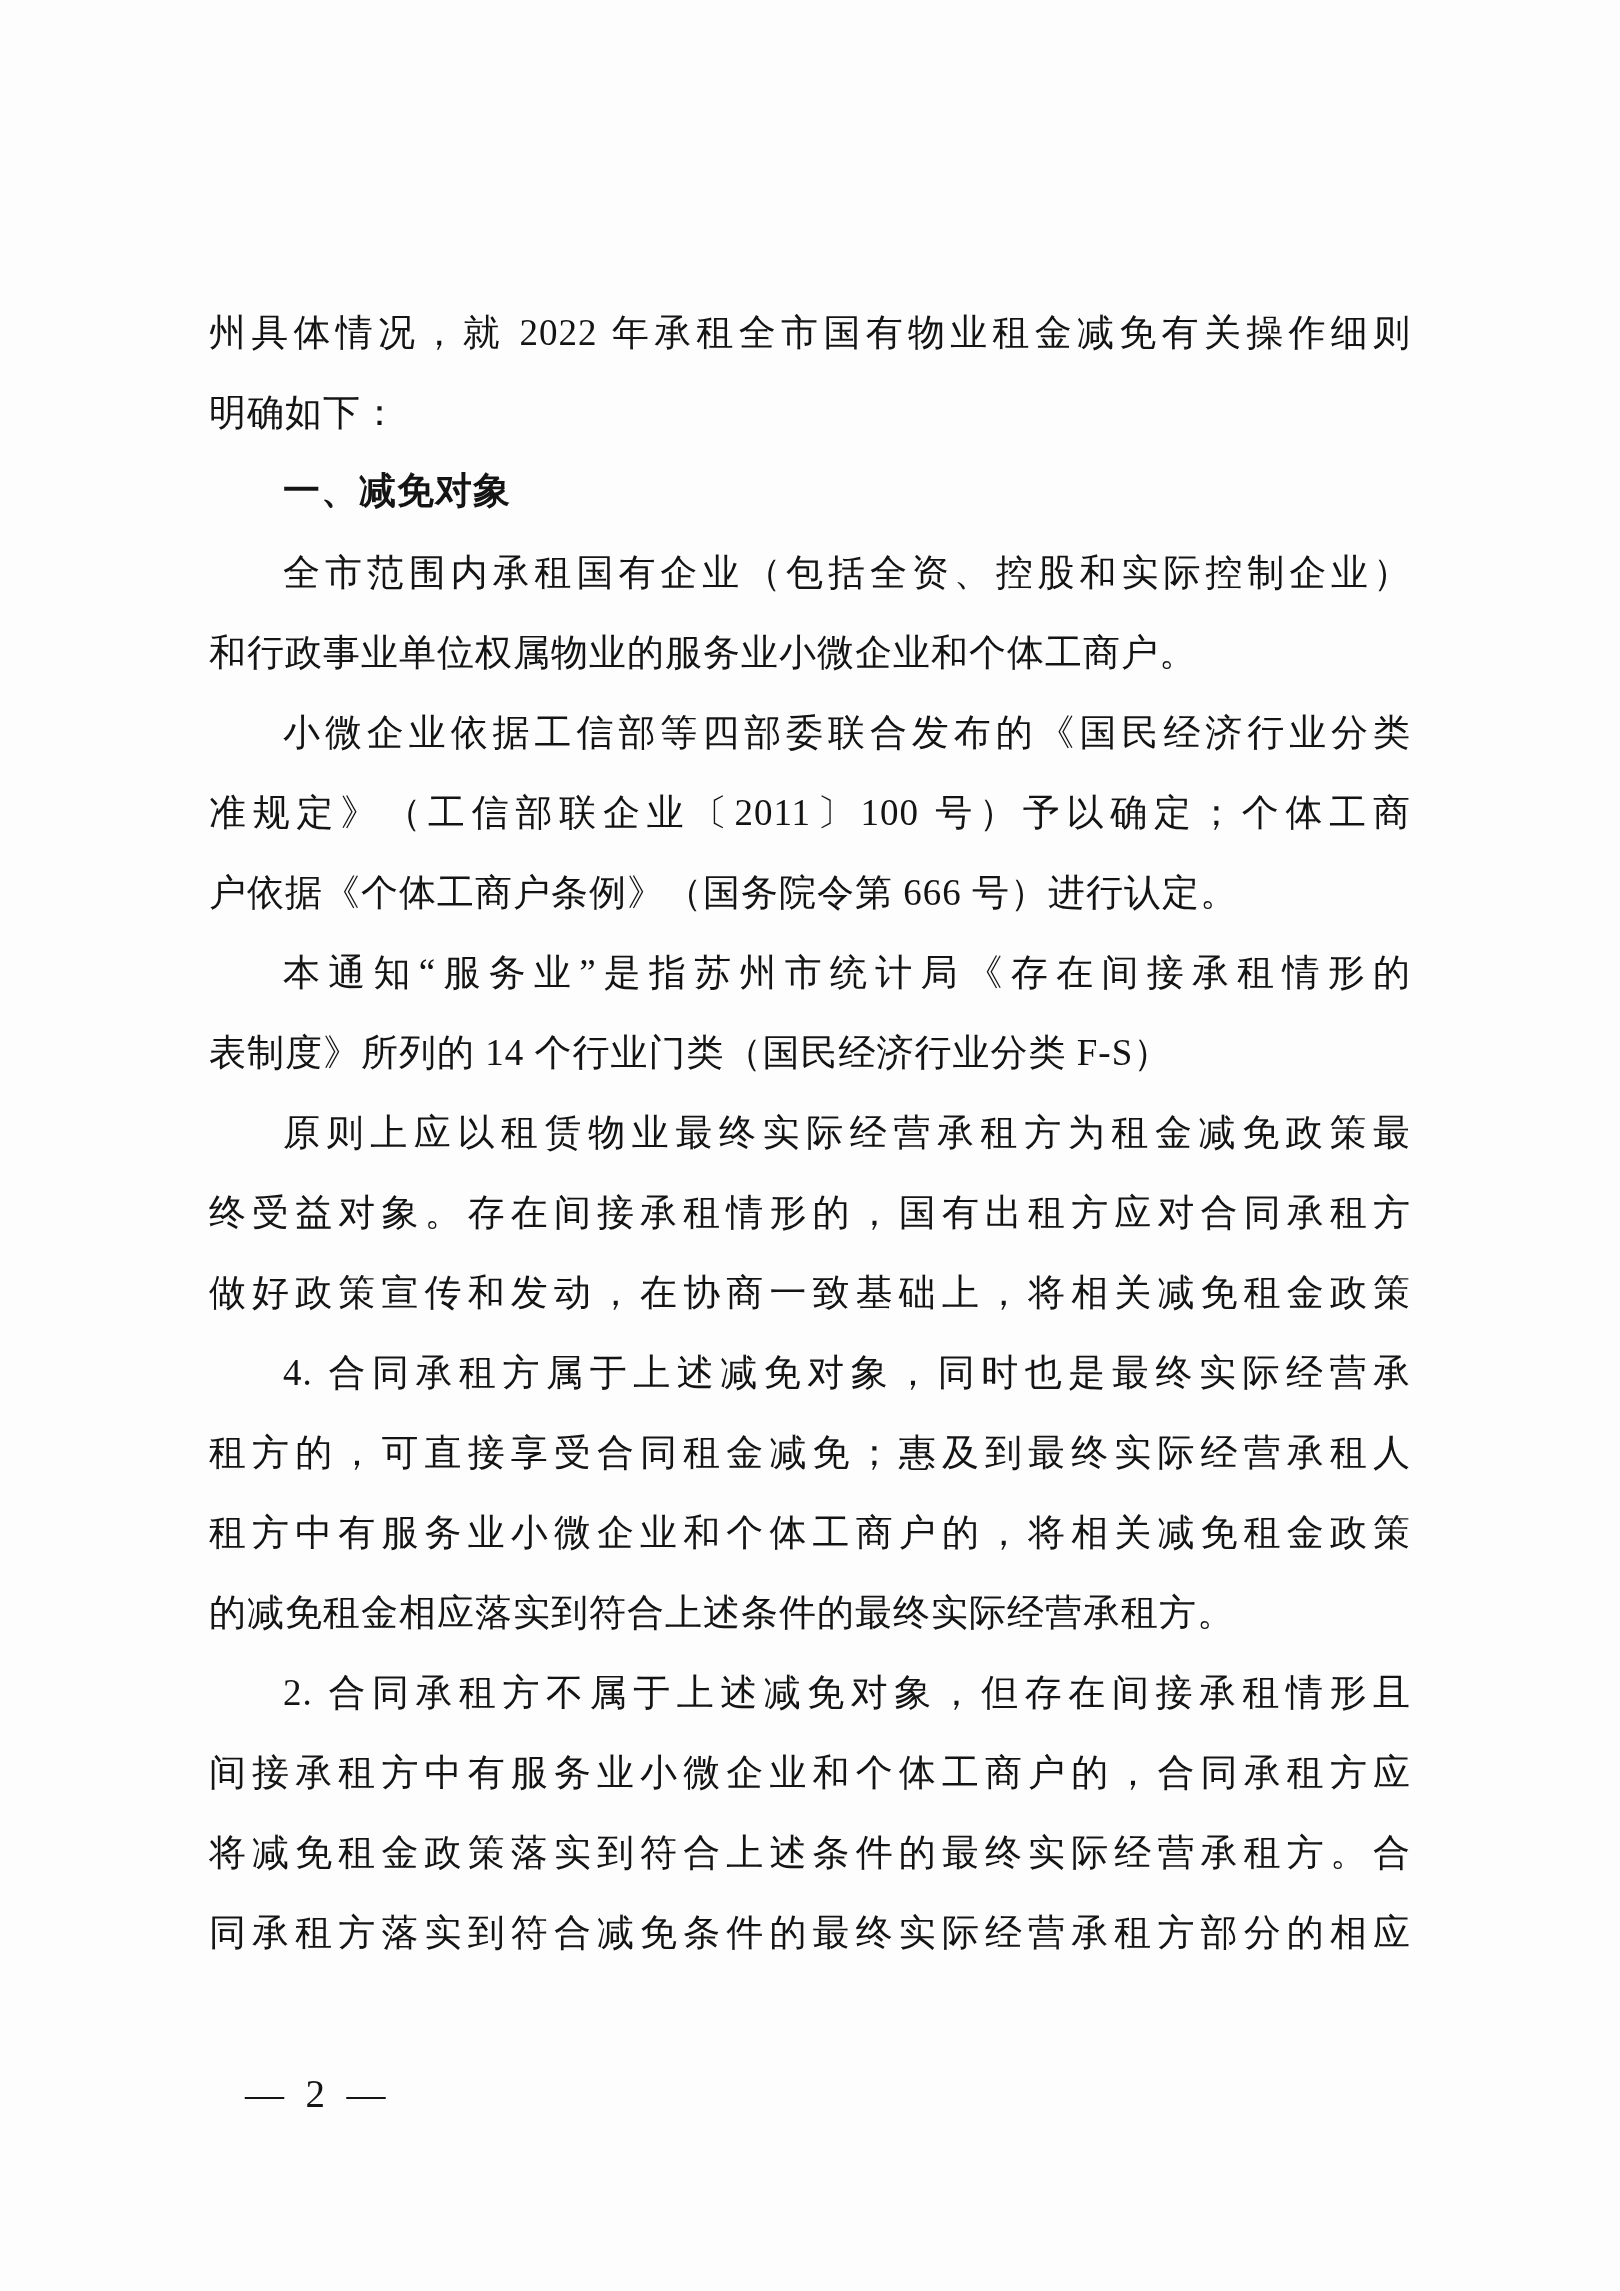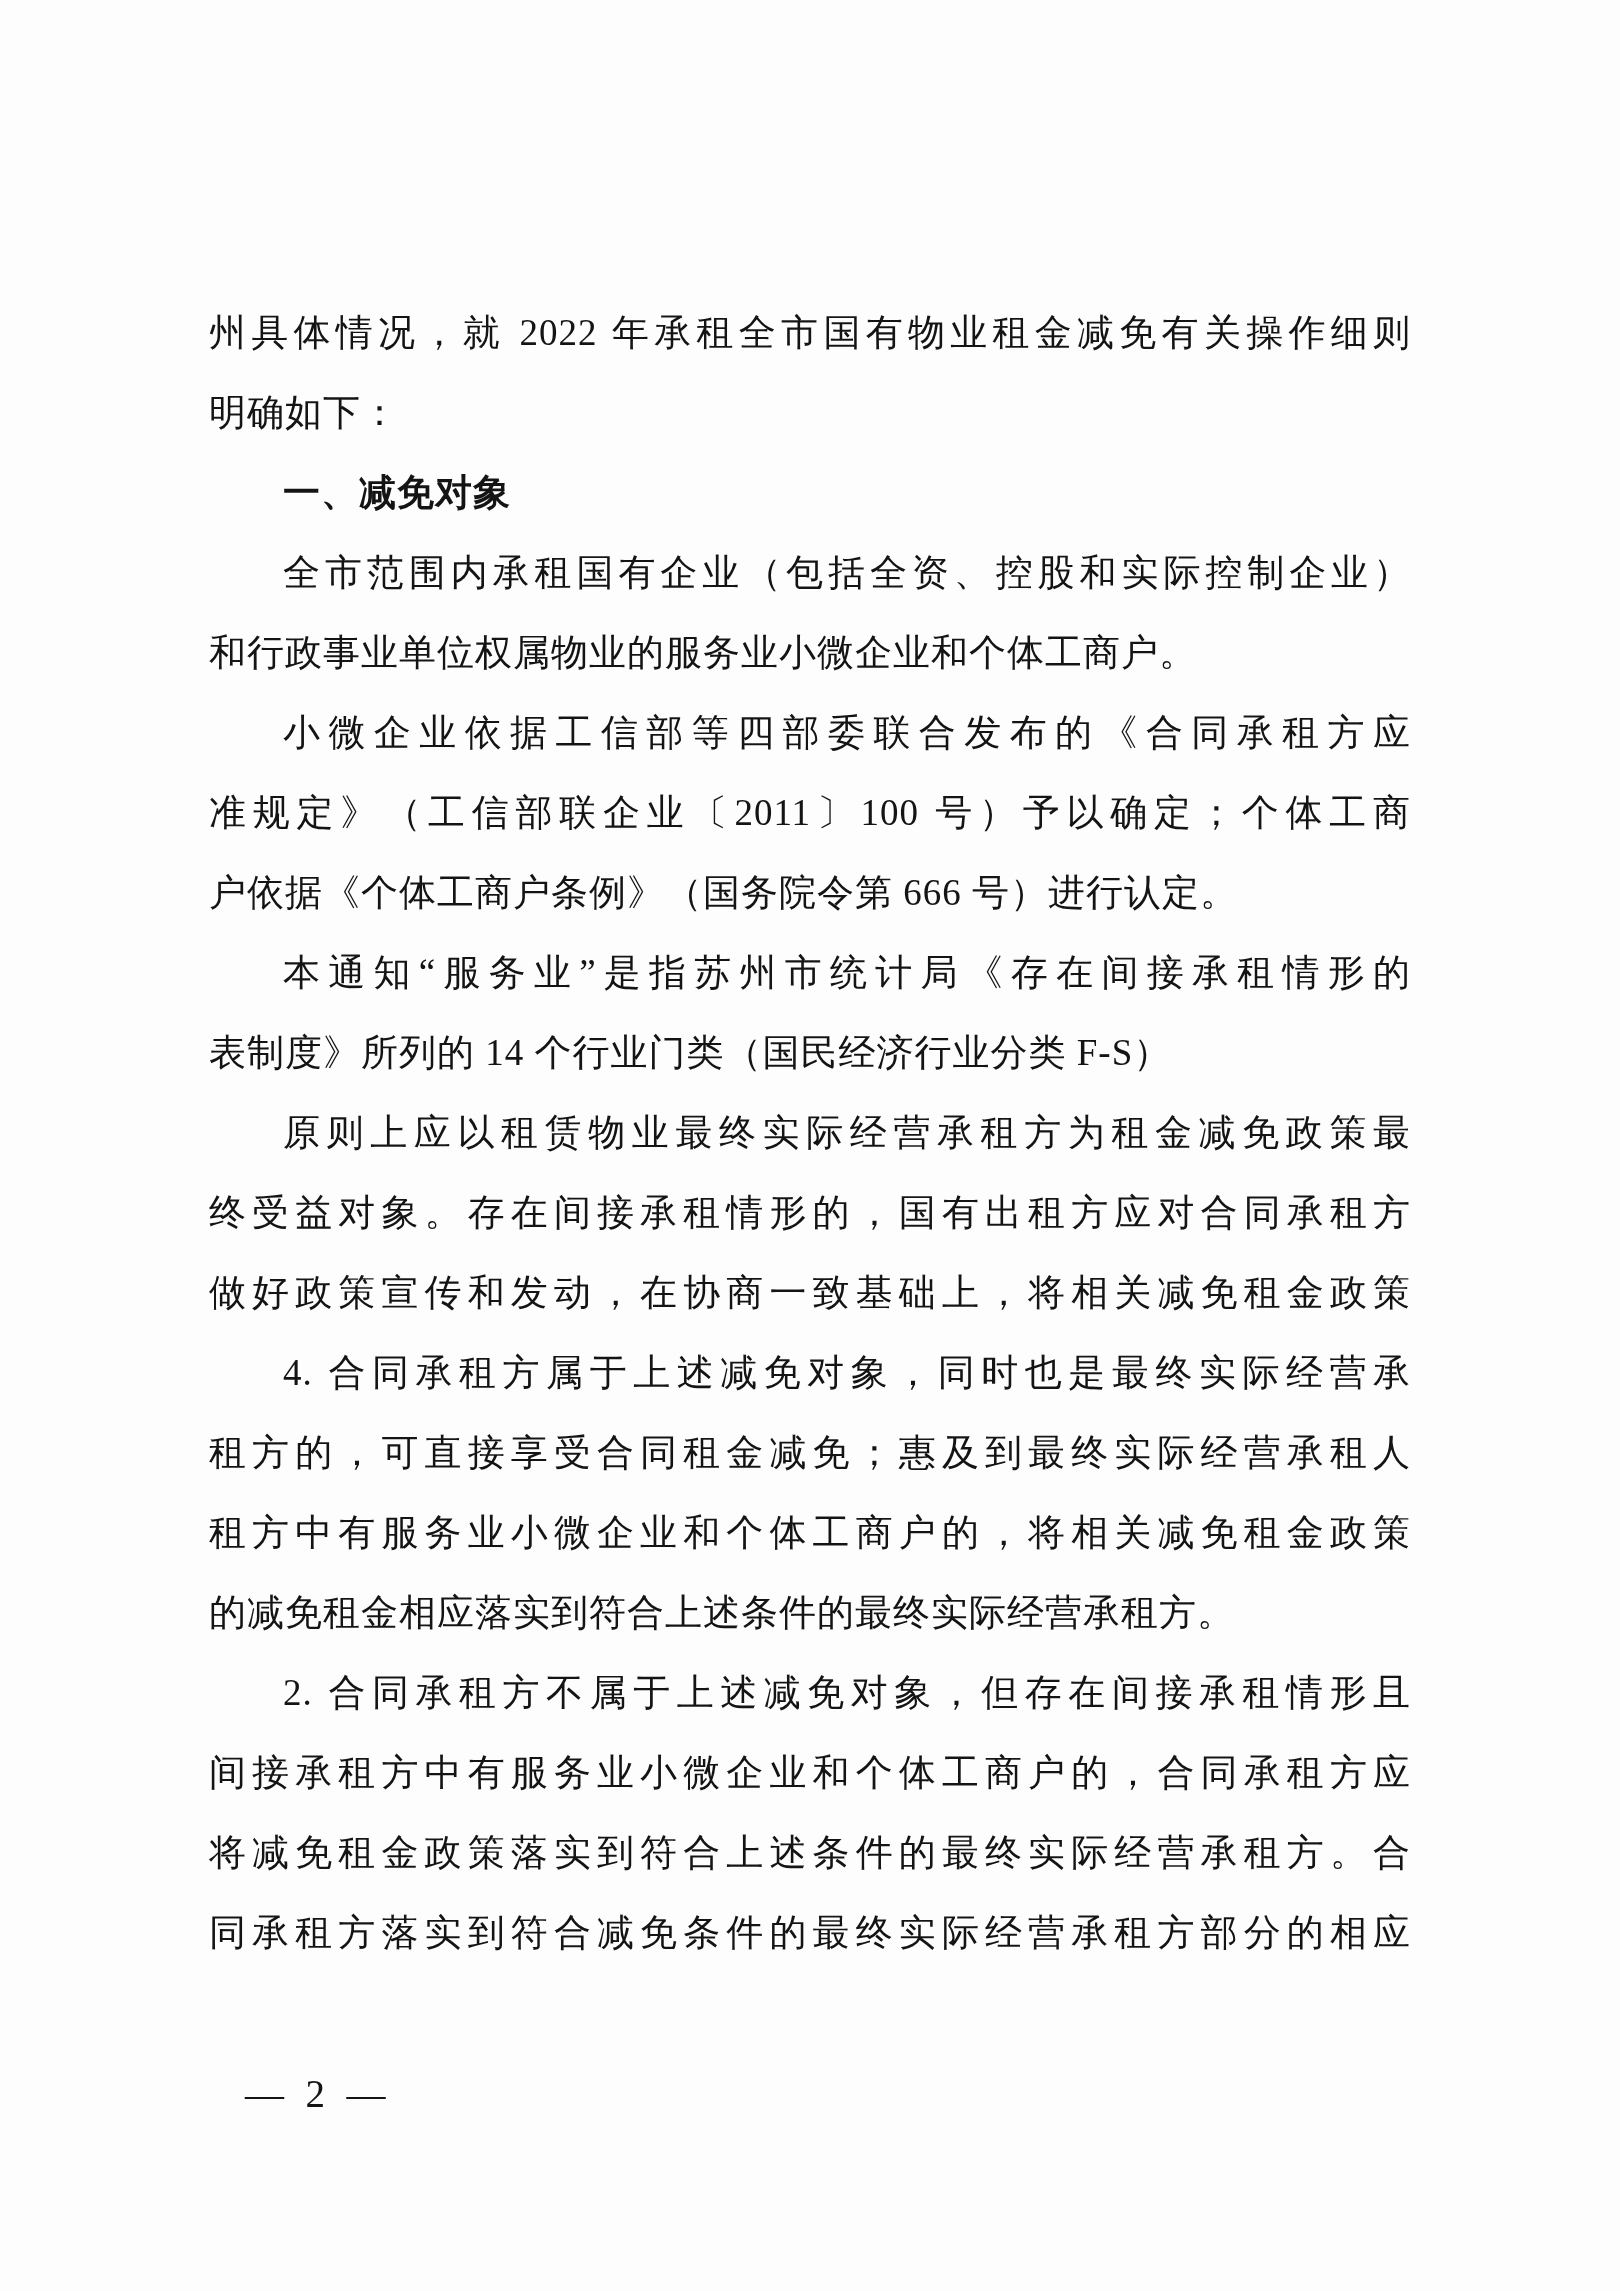--- a/index.html
+++ b/index.html
@@ -32,21 +32,21 @@
   .jf {
     text-align: justify;
     text-align-last: justify;
   }
   
   .ind {
     text-indent: 2em;
   }
   
   .hd {
-    font-family: Liberation Serif, serif;
+    font-family: Liberation Mono, monospace;
     font-weight: 700;
   }
   .footer {
     position: absolute;
     left: 245px;
     top: 2064px;
     font-size: 39px;
     line-height: 59px;
     letter-spacing: 5.9px;
     color: #141414;
@@ -55,21 +55,21 @@
 </head>
 <body>
 
 <div class="page">
   <main class="content">
     <div class="ln jf">州具体情况，就 2022 年承租全市国有物业租金减免有关操作细则</div>
     <div class="ln">明确如下：</div>
     <div class="ln ind hd">一、减免对象</div>
     <div class="ln ind jf">全市范围内承租国有企业（包括全资、控股和实际控制企业）</div>
     <div class="ln">和行政事业单位权属物业的服务业小微企业和个体工商户。</div>
-    <div class="ln ind jf">小微企业依据工信部等四部委联合发布的《合同承租方应</div>
+    <div class="ln ind jf">小微企业依据工信部等四部委联合发布的《国民经济行业分类</div>
     <div class="ln jf">准规定》（工信部联企业〔2011〕100 号）予以确定；个体工商</div>
     <div class="ln">户依据《个体工商户条例》（国务院令第 666 号）进行认定。</div>
     <div class="ln ind jf">本通知“服务业”是指苏州市统计局《存在间接承租情形的</div>
     <div class="ln">表制度》所列的 14 个行业门类（国民经济行业分类 F-S）</div>
     <div class="ln ind jf">原则上应以租赁物业最终实际经营承租方为租金减免政策最</div>
     <div class="ln jf">终受益对象。存在间接承租情形的，国有出租方应对合同承租方</div>
     <div class="ln jf">做好政策宣传和发动，在协商一致基础上，将相关减免租金政策</div>
     <div class="ln ind jf">4. 合同承租方属于上述减免对象，同时也是最终实际经营承</div>
     <div class="ln jf">租方的，可直接享受合同租金减免；惠及到最终实际经营承租人</div>
     <div class="ln jf">租方中有服务业小微企业和个体工商户的，将相关减免租金政策</div>

